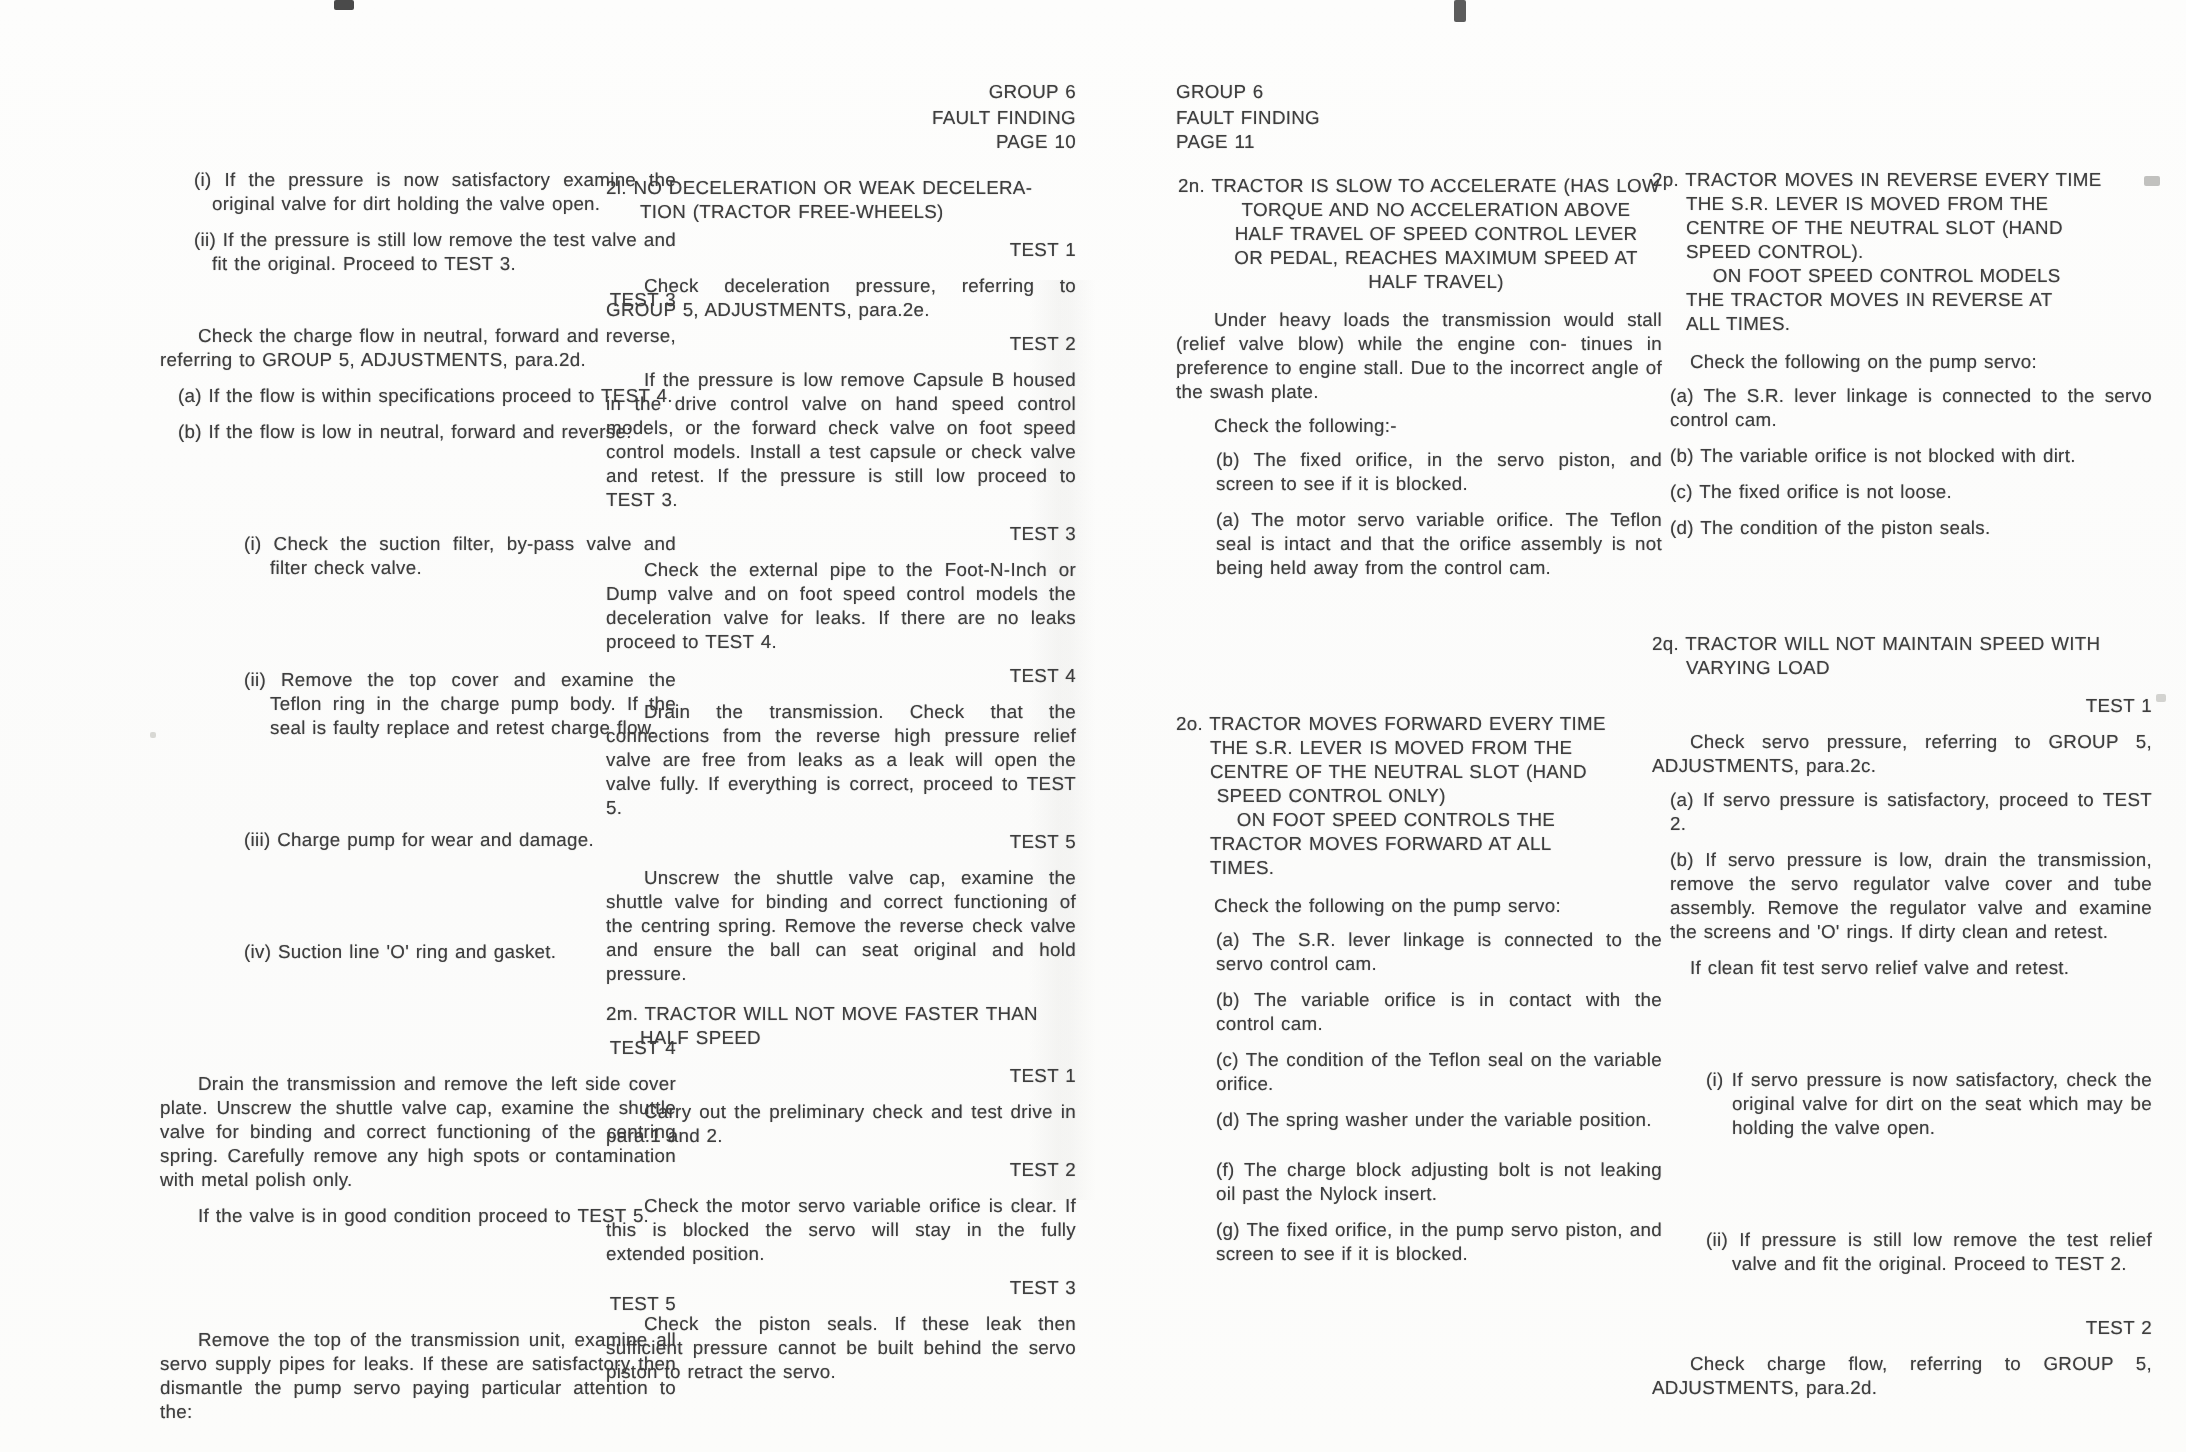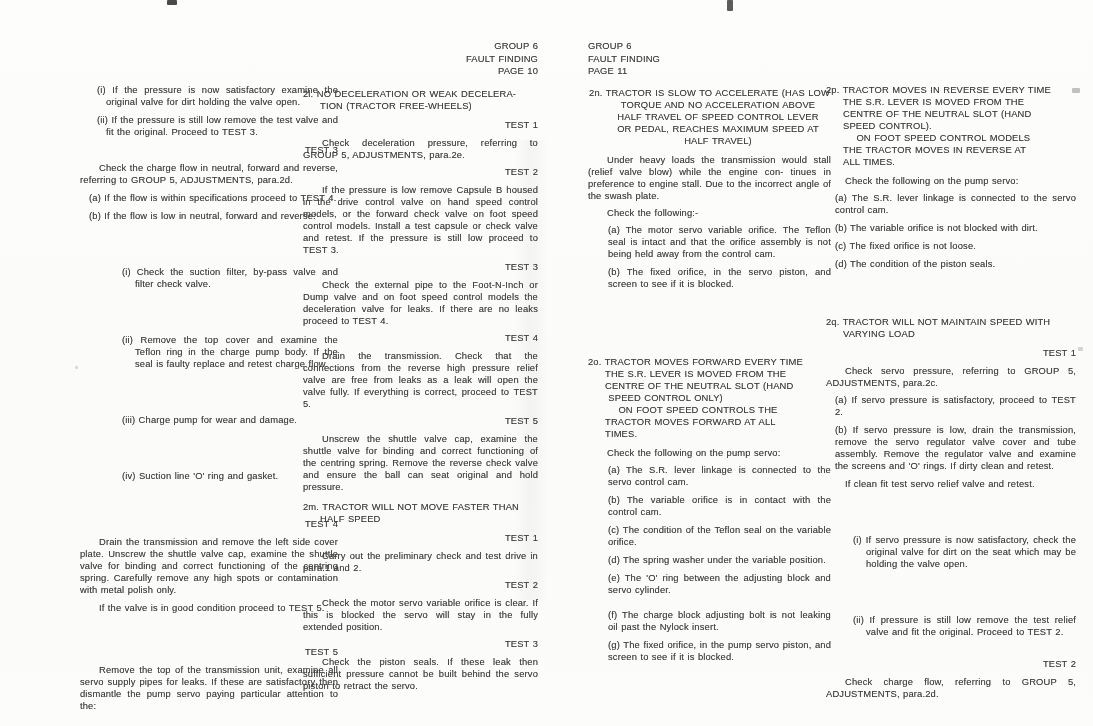--- a/index.html
+++ b/index.html
@@ -163,36 +163,35 @@
       <div class="blk header align-left">GROUP 6
 FAULT FINDING
 PAGE 11</div>
       <div class="blk head" style="margin-top: 9px; text-align: center;">2n. TRACTOR IS SLOW TO ACCELERATE (HAS LOW
 TORQUE AND NO ACCELERATION ABOVE
 HALF TRAVEL OF SPEED CONTROL LEVER
 OR PEDAL, REACHES MAXIMUM SPEED AT
 HALF TRAVEL)</div>
       <div class="blk para">Under heavy loads the transmission would stall (relief valve blow) while the engine con- tinues in preference to engine stall. Due to the incorrect angle of the swash plate.</div>
       <div class="blk para">Check the following:-</div>
+      <div class="blk item_a">(b) The fixed orifice, in the servo piston, and screen to see if it is blocked.</div>
       <div class="blk item_a">(a) The motor servo variable orifice. The Teflon seal is intact and that the orifice assembly is not being held away from the control cam.</div>
-      <div class="blk item_a">(b) The fixed orifice, in the servo piston, and screen to see if it is blocked.</div>
       <div class="blk gap" style="height: 52px;"></div>
       <div class="blk head">2o. TRACTOR MOVES FORWARD EVERY TIME
 THE S.R. LEVER IS MOVED FROM THE
 CENTRE OF THE NEUTRAL SLOT (HAND
  SPEED CONTROL ONLY)
     ON FOOT SPEED CONTROLS THE
 TRACTOR MOVES FORWARD AT ALL
 TIMES.</div>
       <div class="blk para">Check the following on the pump servo:</div>
       <div class="blk item_a">(a) The S.R. lever linkage is connected to the servo control cam.</div>
       <div class="blk item_a">(b) The variable orifice is in contact with the control cam.</div>
       <div class="blk item_a">(c) The condition of the Teflon seal on the variable orifice.</div>
       <div class="blk item_a">(d) The spring washer under the variable position.</div>
-      <div class="blk item_a">(e) The 'O' ring between the adjusting block and servo cylinder.</div>
       <div class="blk gap" style="height: 7px;"></div>
       <div class="blk item_a">(f) The charge block adjusting bolt is not leaking oil past the Nylock insert.</div>
       <div class="blk item_a">(g) The fixed orifice, in the pump servo piston, and screen to see if it is blocked.</div>
     </div>
 
   <div class="col c-p11c2">
       <div class="blk head" style="margin-top: 0px;">2p. TRACTOR MOVES IN REVERSE EVERY TIME
 THE S.R. LEVER IS MOVED FROM THE
 CENTRE OF THE NEUTRAL SLOT (HAND
 SPEED CONTROL).

